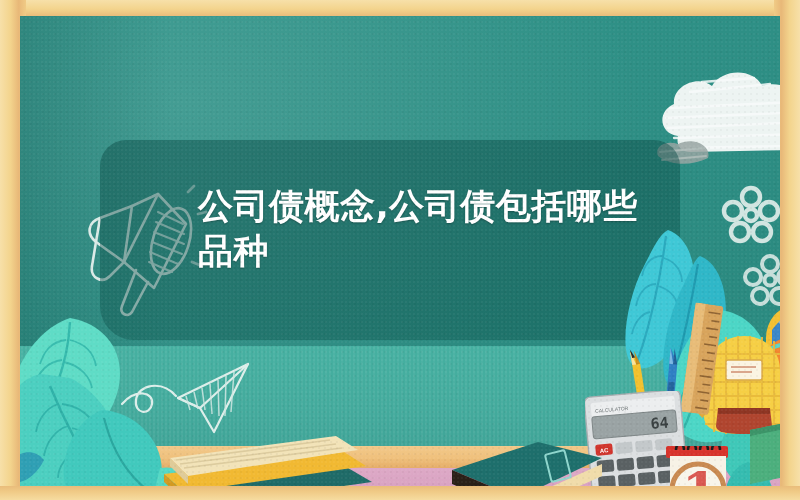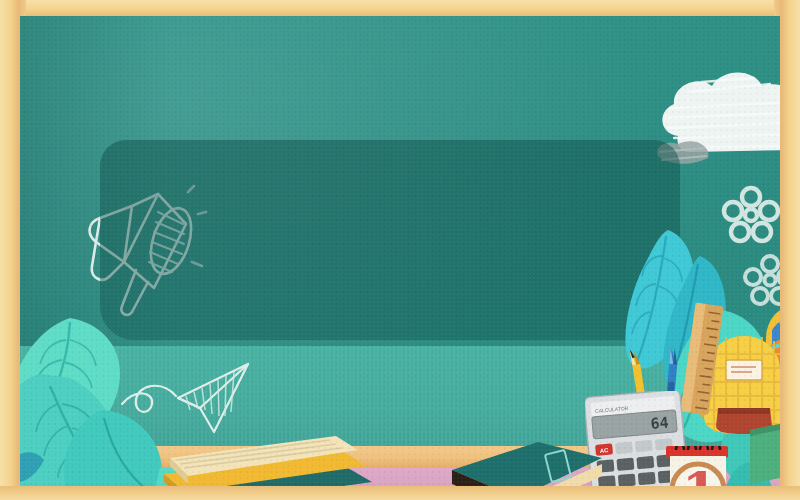--- a/index.html
+++ b/index.html
@@ -417,17 +417,18 @@
       <path d="M10 24 L28 42 L28 50 L10 32 Z" fill="#dfcb98"></path>
     </svg>
 
     <svg id="books-right" viewBox="0 0 150 92">
       <path d="M0 46 L86 18 L150 34 L66 74 Z" fill="#1e6f6c"></path>
       <path d="M0 46 L66 74 L66 88 L0 60 Z" fill="#2b2018"></path>
       <path d="M10 62 L74 86 L150 52 L150 40 L74 74 Z" fill="#f0dcaa"></path>
       <rect x="96" y="28" width="20" height="28" rx="2" transform="rotate(-14 106 42)" fill="none" stroke="#8fd6cd" stroke-width="2"></rect>
     </svg>
 
+    <div class="title-text">公司债概念,公司债包括哪些品种</div>
 
   </div>
 
   <div class="frame-band-b"></div>
 </div>
 
 </body></html>

